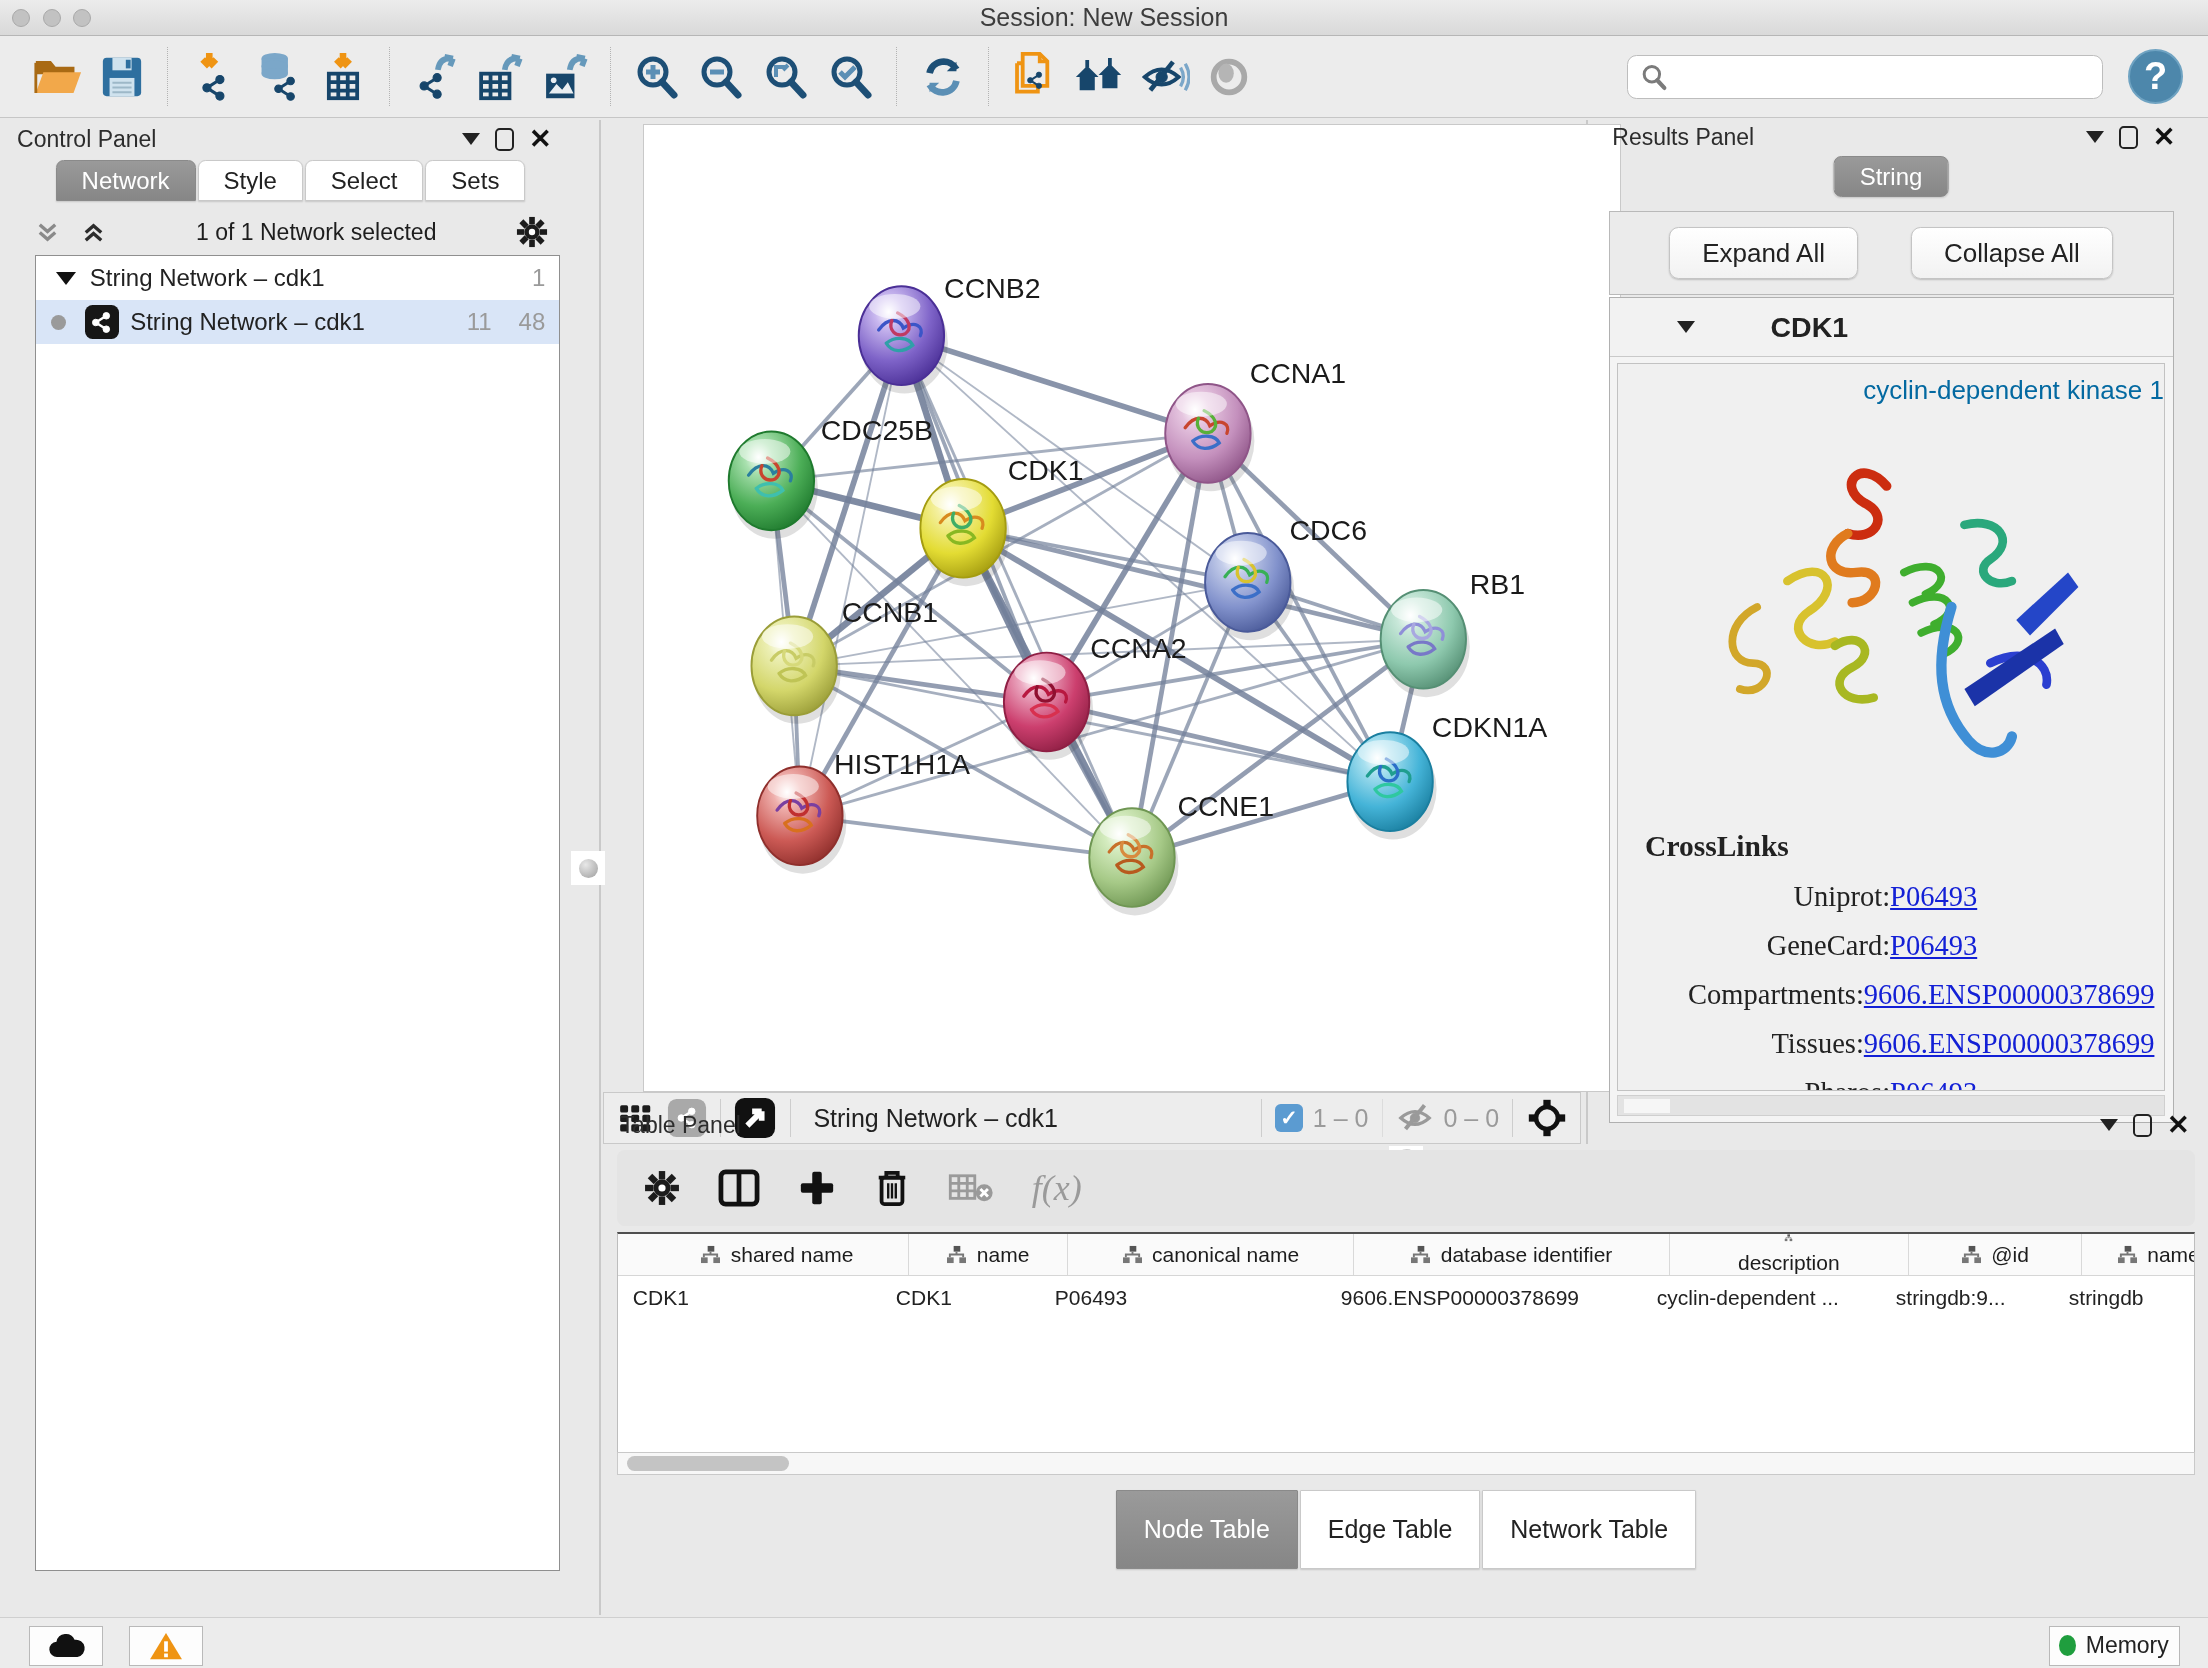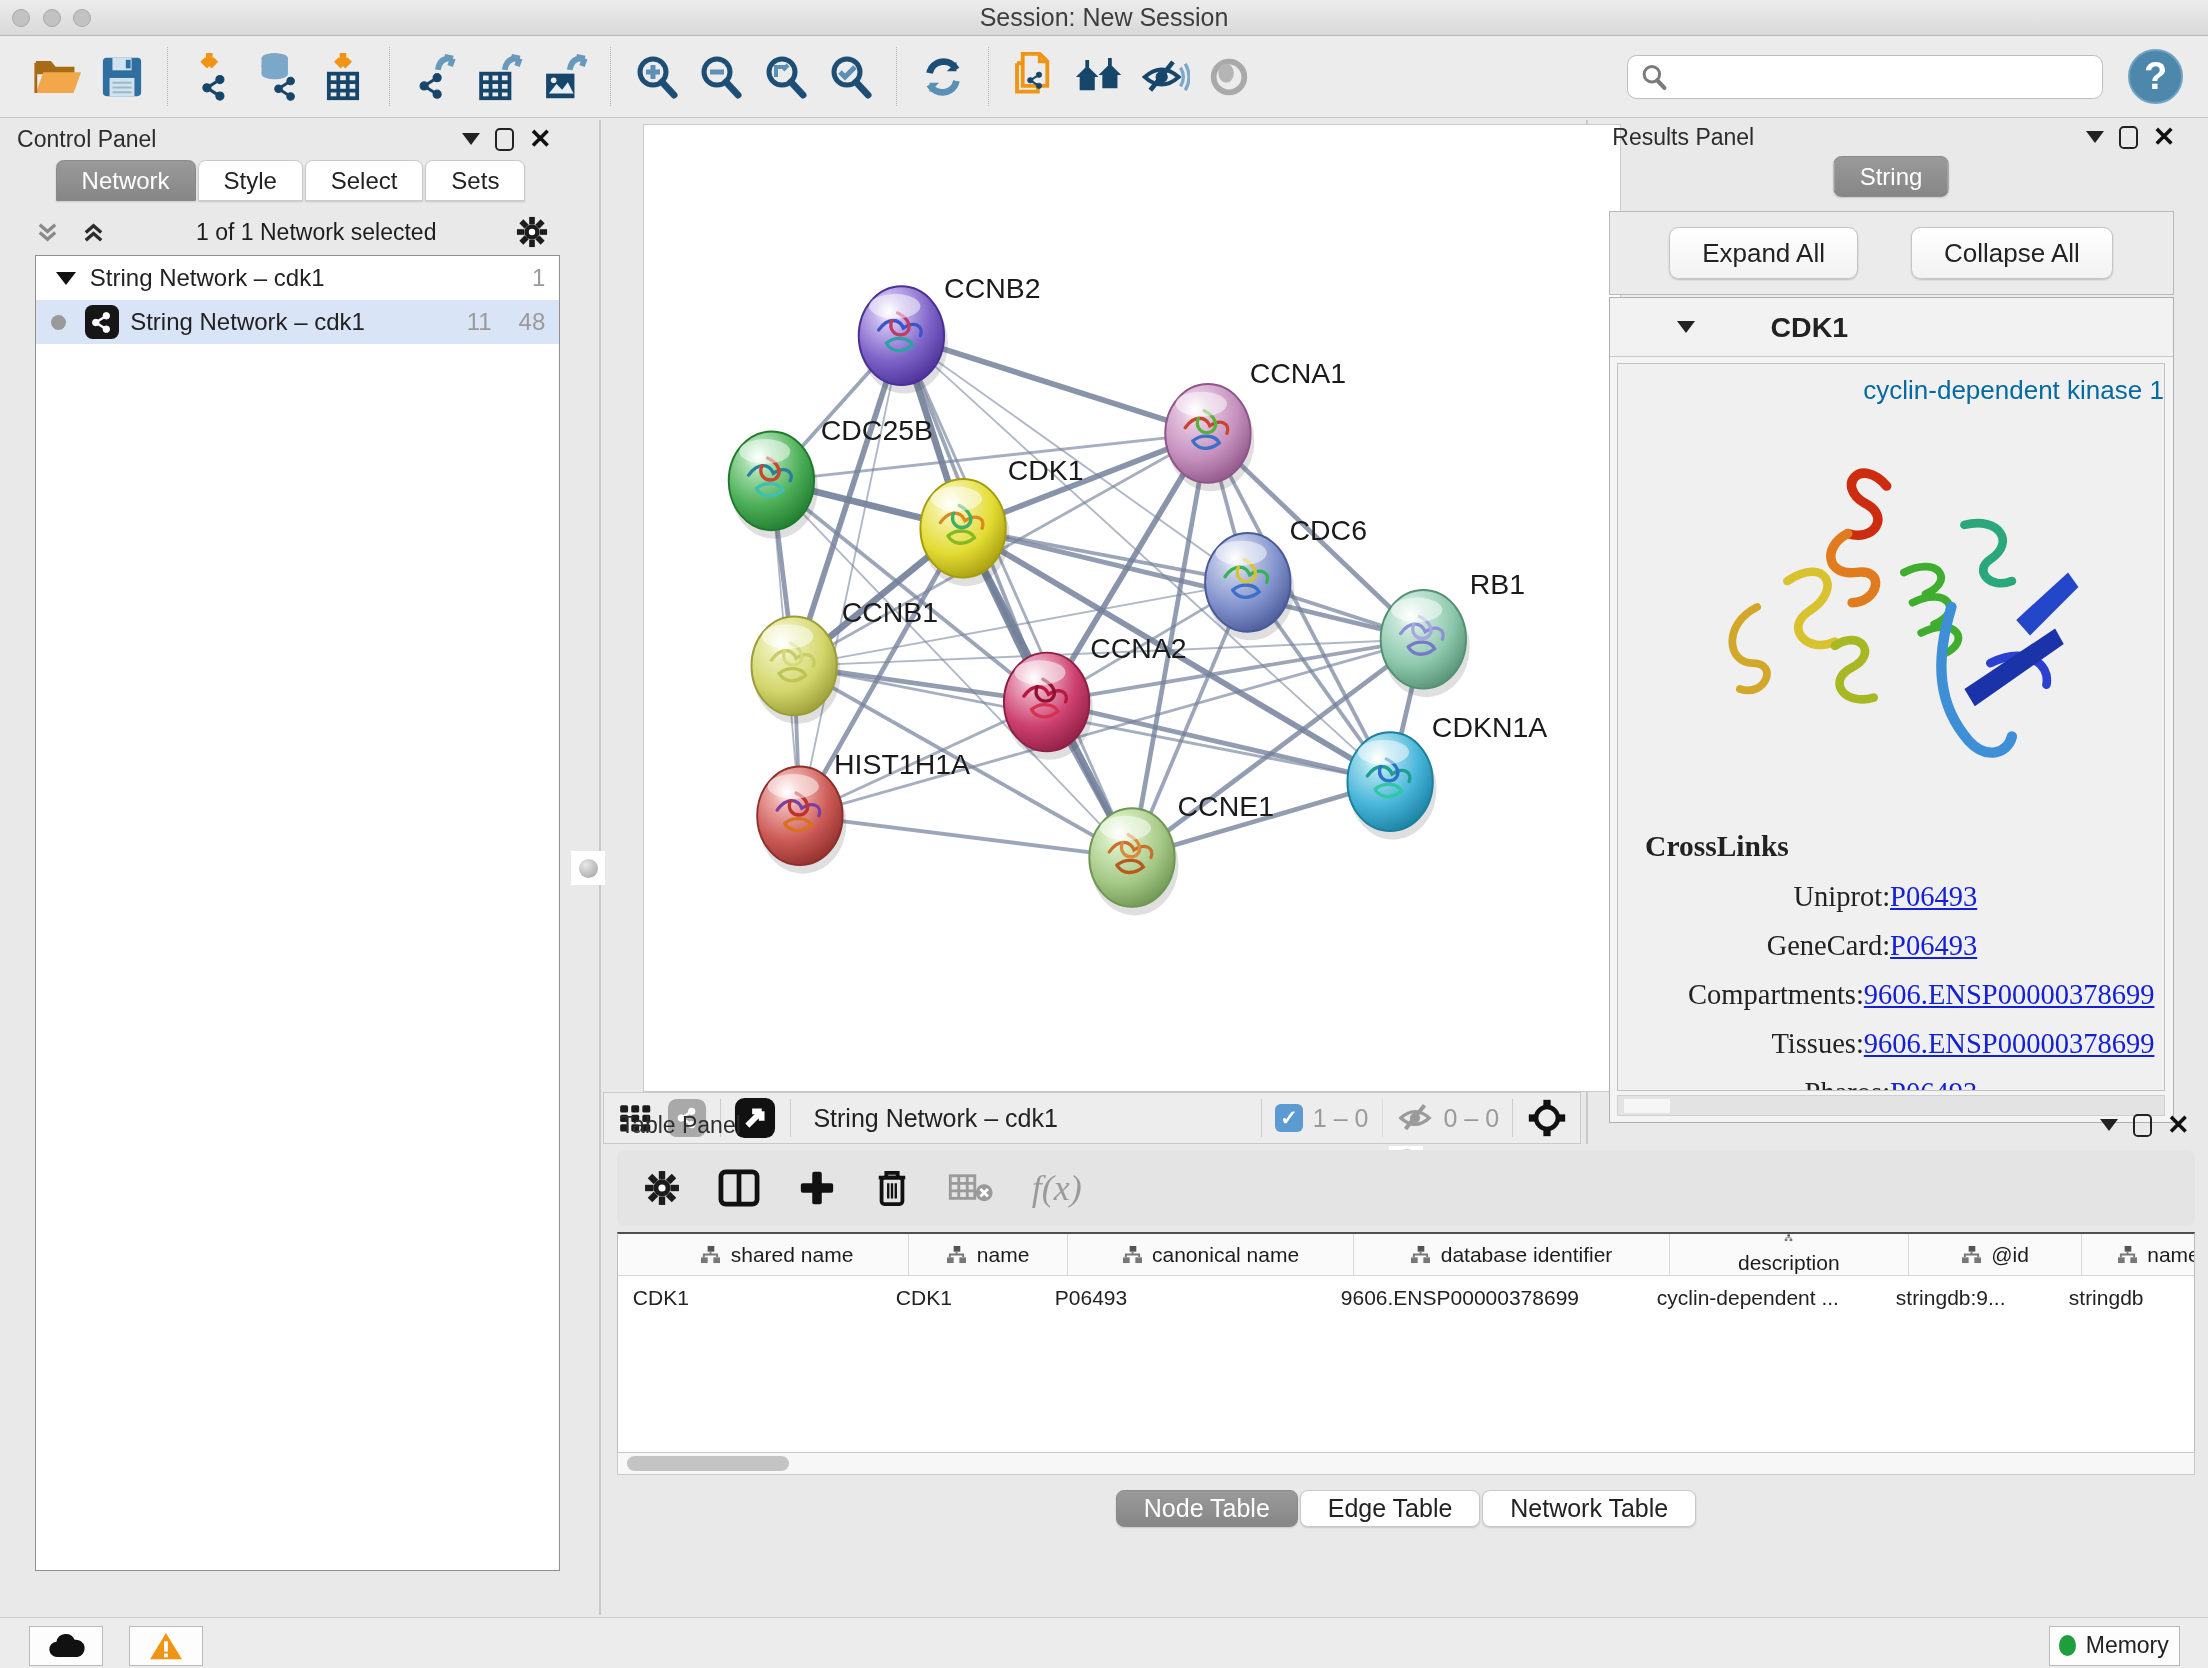--- a/index.html
+++ b/index.html
@@ -100,21 +100,21 @@
   #tp-table { position:absolute; left:3.8px; right:3.8px; top:124px; height:221px; background:#fff;
     border-top:2.9px solid #4f4f4f; border-left:1px solid #bdbdbd; border-right:1px solid #bdbdbd; overflow:hidden; }
   #tp-header { display:flex; height:42px; background:#fafafa; border-bottom:1px solid #d6d6d6; }
   .th { display:flex; align-items:center; justify-content:center; gap:9.5px; font-size:21px; color:#1c1c1c;
     border-right:1px solid #d9d9d9; overflow:hidden; white-space:nowrap; flex:0 0 auto; }
   .tr { display:flex; height:44px; }
   .td { display:flex; align-items:center; font-size:21px; padding-left:15px; overflow:hidden; white-space:nowrap; flex:0 0 auto; }
   #tp-scroll { position:absolute; left:3.8px; right:3.8px; top:344px; height:23px; background:#f7f7f7; border:1px solid #c9c9c9; }
   #tp-thumb { position:absolute; left:9.5px; top:2.9px; width:162px; height:15px; background:#c4c4c4; border-radius:7.6px; }
   #tp-tabs { position:absolute; left:0; right:0; top:382px; display:flex; justify-content:center; gap:1.9px; }
-  #tp-tabs .tab { border-radius:8px; font-size:25px; padding:3px 27px; }
+  #tp-tabs .tab { border-radius:1px; font-size:25px; padding:24px 27px; }
 
   
   #status-bar { position:absolute; left:0; top:1617px; width:2208px; height:51px; background:#ececec; border-top:1px solid #cfcfcf; }
   .sb-btn { position:absolute; top:7.6px; height:40px; background:#fdfdfd; border:1.9px solid #b9b9b9; display:flex; align-items:center; justify-content:center; }
   #memory-btn { right:28.5px; width:131px; gap:9.5px; font-size:23px; }
   #memory-btn .gdot { width:17px; height:21px; border-radius:50%; background:#1f9e3e; }
 
   svg { display:block; }
 </style>
 </head>

